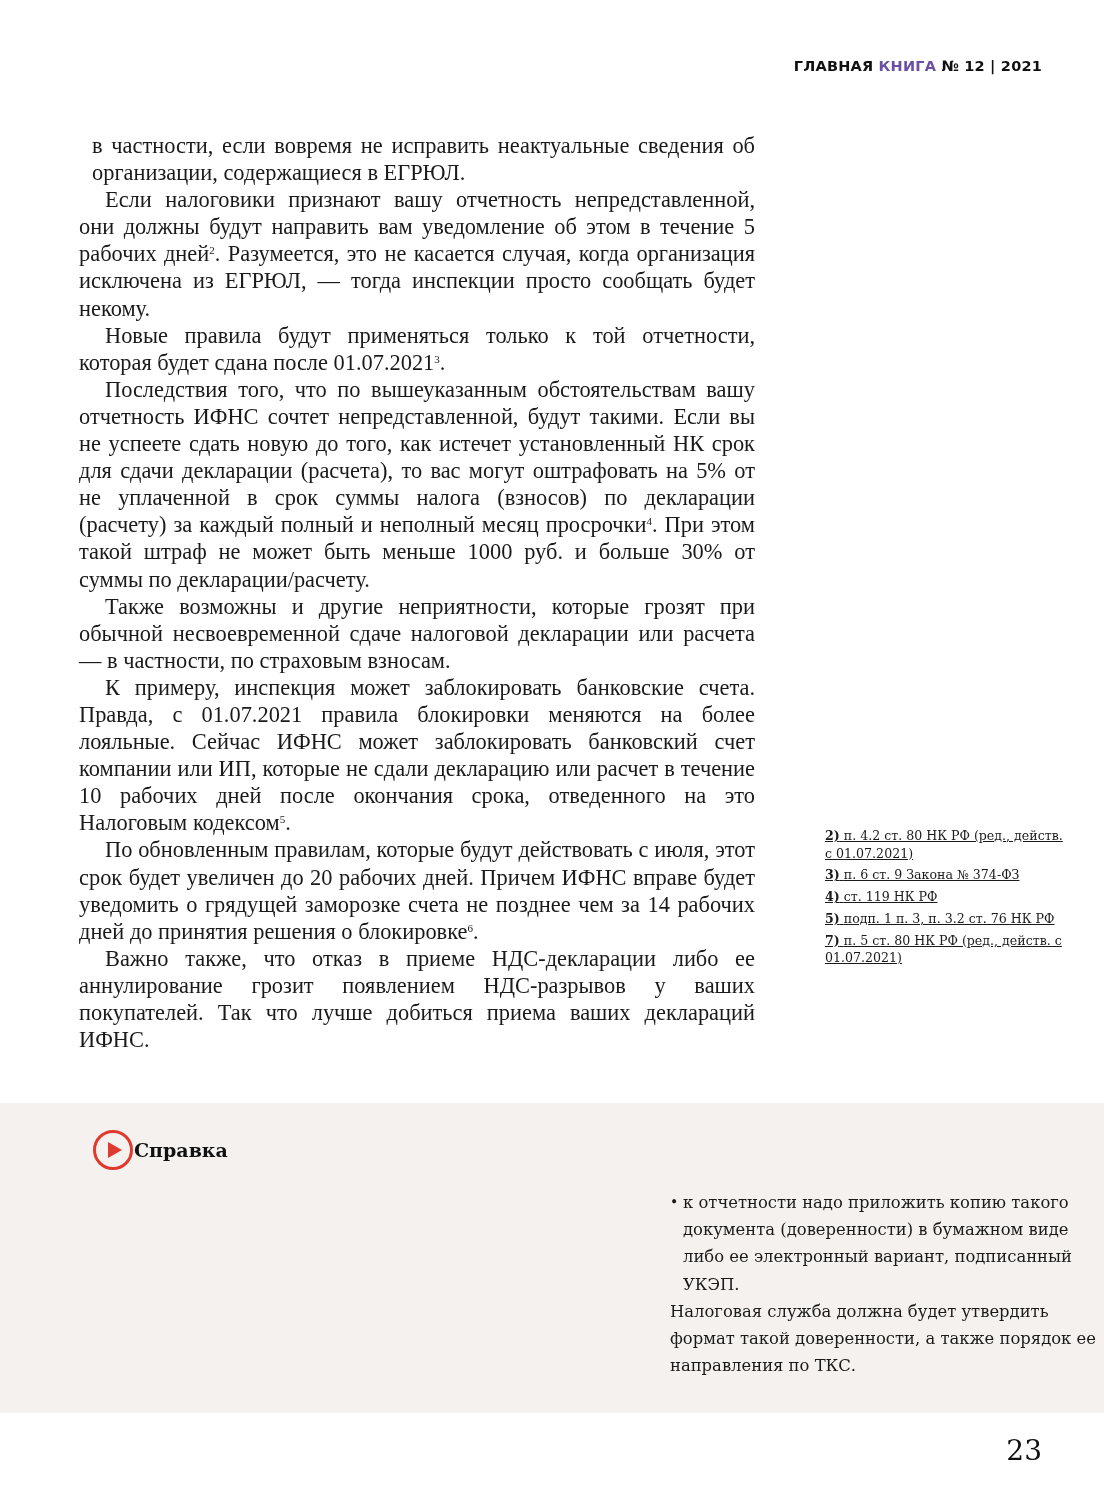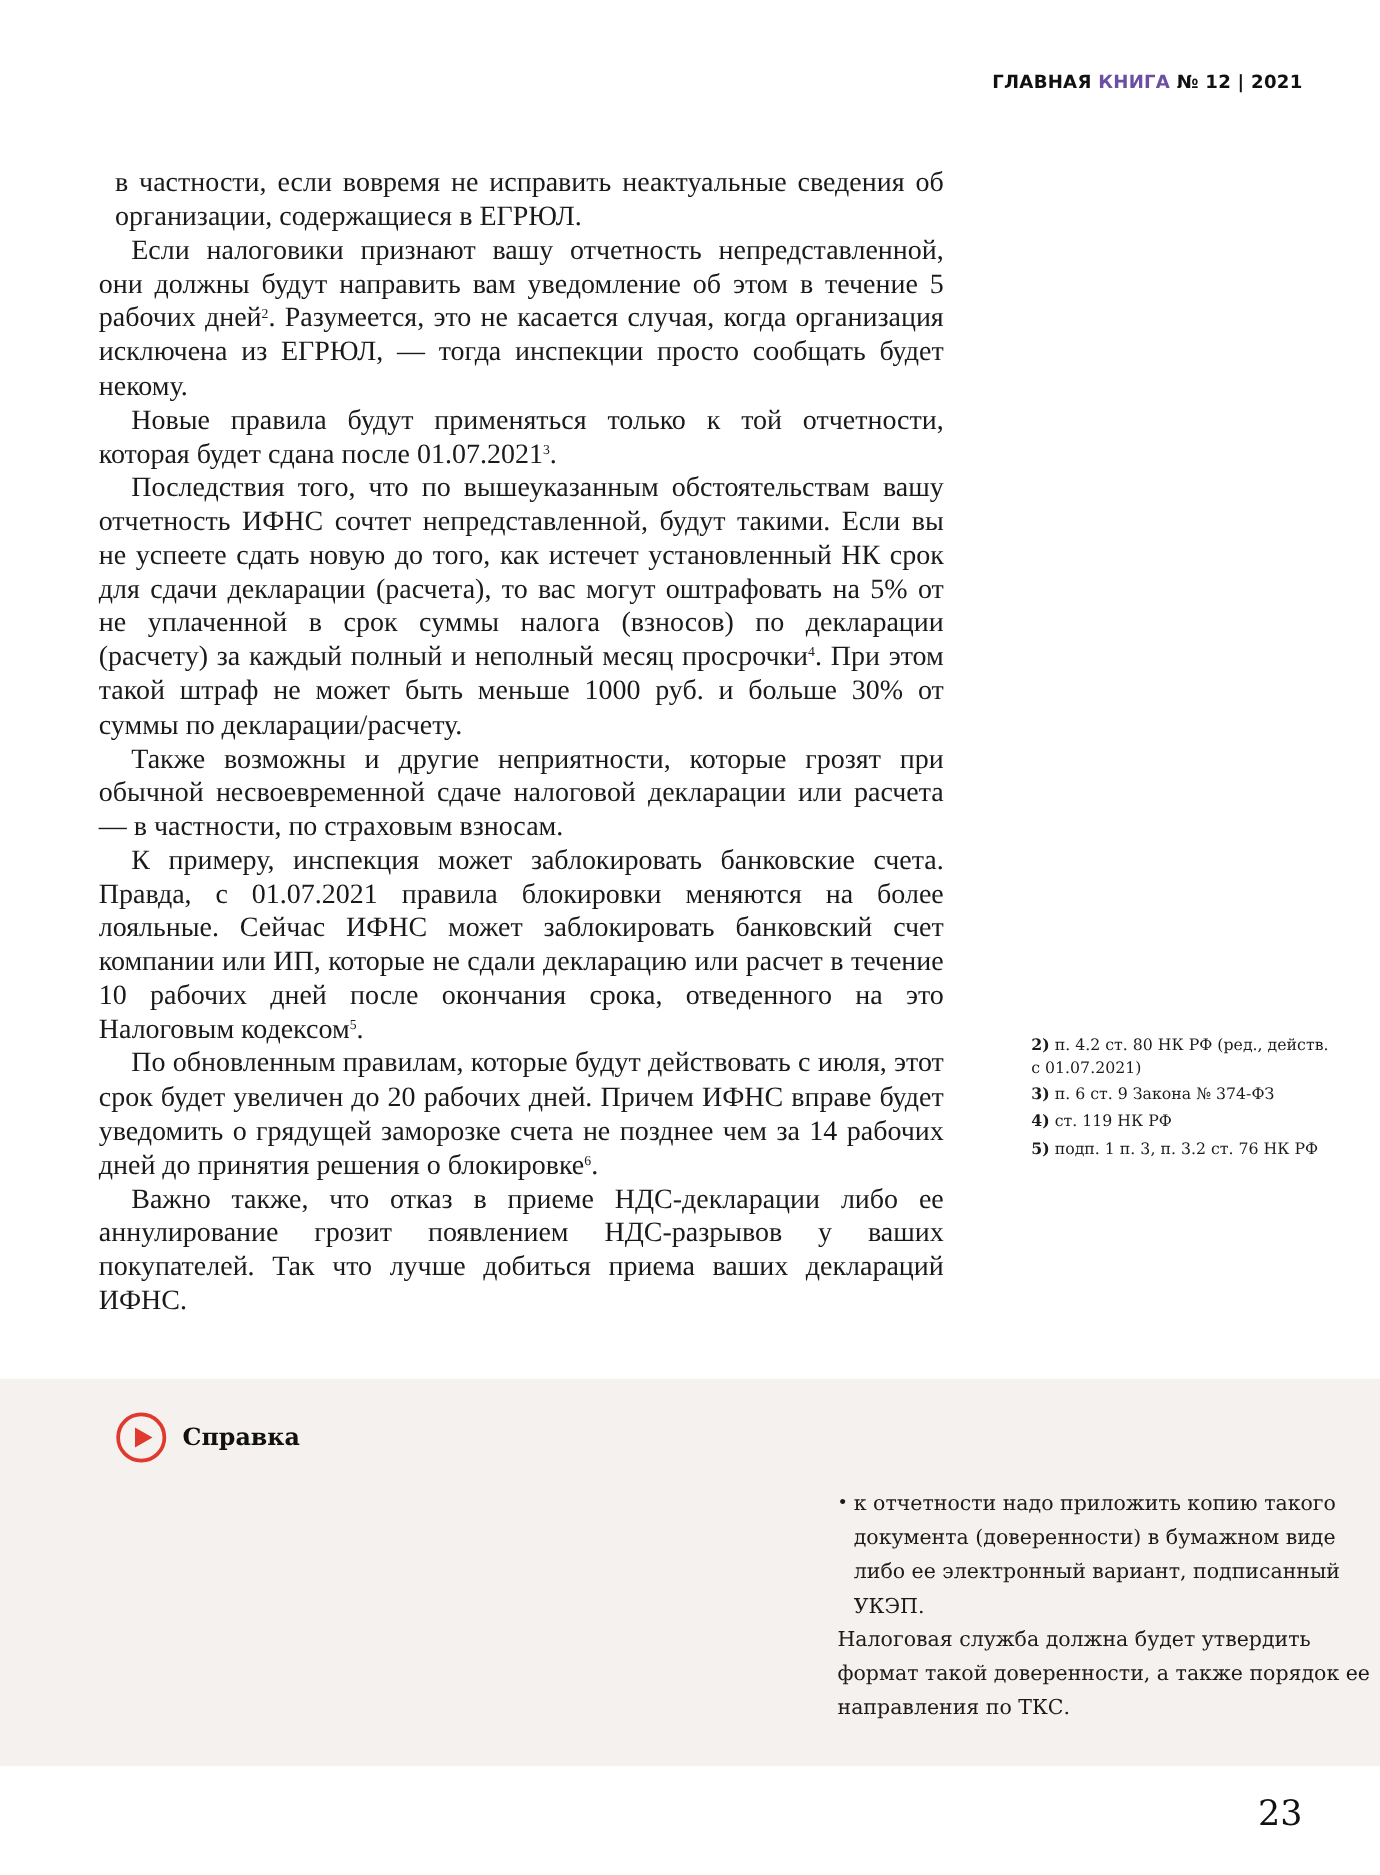--- a/index.html
+++ b/index.html
@@ -19,39 +19,39 @@
     font-family: "Liberation Serif", serif; font-size: 22.4px; line-height: 27.1px;
     text-align: justify; color: #1a1a1a;
   }
   .main p { margin: 0; text-indent: 26px; }
   .main p.cont { text-indent: 0; padding-left: 13px; }
   .main sup { font-size: 11px; vertical-align: 7px; line-height: 0; }
   .footnotes {
     position: absolute; left: 825px; top: 827px; width: 240px;
     font-family: "DejaVu Serif", serif; font-size: 12.6px; line-height: 17.7px; color: #1a1a1a;
   }
-  .fn { margin-bottom: 4px; }
+  .fn { margin-bottom: 4px; text-decoration: underline; }
   .fn b { font-weight: bold; }
   .box {
     position: absolute; left: 0; top: 1103px; width: 1104px; height: 310px;
     background: #f4f1ee;
   }
   .box .scallop {
     position: absolute; top: -4px; left: 0; width: 100%; height: 8px;
     background: radial-gradient(circle at 5px 0px, #ffffff 3.6px, transparent 4px);
     background-size: 10px 8px;
   }
   .box-title {
     position: absolute; left: 92px; top: 26px; display: flex; align-items: center;
   }
   .box-title .play {
     width: 42px; height: 42px;
   }
   .box-title .label {
-    margin-left: 12px; font-family: "DejaVu Serif", serif; font-weight: bold; font-size: 19px; color: #111;
+    margin-left: 0; font-family: "DejaVu Serif", serif; font-weight: bold; font-size: 19px; color: #111;
   }
   .col {
     position: absolute; top: 86px;
     font-family: "DejaVu Serif", serif; font-size: 16.4px; line-height: 27.2px; color: #1a1a1a;
   }
   .col.left { left: 146px; width: 440px; }
   .col.right { left: 631px; width: 440px; margin-left: 39px; }
   .col p { margin: 0; }
   .col ul { margin: 0; padding: 0; list-style: none; }
   .col li { position: relative; padding-left: 13px; }
@@ -80,20 +80,21 @@
   <p><span>К примеру, инспекция может заблокировать банковские счета. Правда, с 01.07.2021 правила блокировки меняются на более лояльные. Сейчас ИФНС может заблокировать банковский счет компании или ИП, которые не сдали декларацию или расчет в течение 10 рабочих дней после окончания срока, отведенного на это Налоговым кодексом</span><sup>5</sup><span>.</span></p>
   <p><span>По обновленным правилам, которые будут действовать с июля, этот срок будет увеличен до 20 рабочих дней. Причем ИФНС вправе будет уведомить о грядущей заморозке счета не позднее чем за 14 рабочих дней до принятия решения о блокировке</span><sup>6</sup><span>.</span></p>
   <p><span>Важно также, что отказ в приеме НДС-декларации либо ее аннулирование грозит появлением НДС-разрывов у ваших покупателей. Так что лучше добиться приема ваших деклараций ИФНС.</span></p>
 </div>
 
 <div class="footnotes">
   <div class="fn"><b>2)</b> <span>п. 4.2 ст. 80 НК РФ (ред., действ. с 01.07.2021)</span></div>
   <div class="fn"><b>3)</b> <span>п. 6 ст. 9 Закона № 374-ФЗ</span></div>
   <div class="fn"><b>4)</b> <span>ст. 119 НК РФ</span></div>
   <div class="fn"><b>5)</b> <span>подп. 1 п. 3, п. 3.2 ст. 76 НК РФ</span></div>
+  <div class="fn"><b>7)</b> <span>п. 5 ст. 80 НК РФ (ред., действ. с 01.07.2021)</span></div>
 </div>
 
 <div class="box">
   <div class="scallop"></div>
   <div class="box-title">
     <svg class="play" viewBox="0 0 42 42">
       <circle cx="21" cy="21" r="18.5" fill="none" stroke="#e03a2f" stroke-width="3"></circle>
       <polygon points="16,13 30,21 16,29" fill="#e03a2f"></polygon>
     </svg>
     <span class="label">Справка</span>

